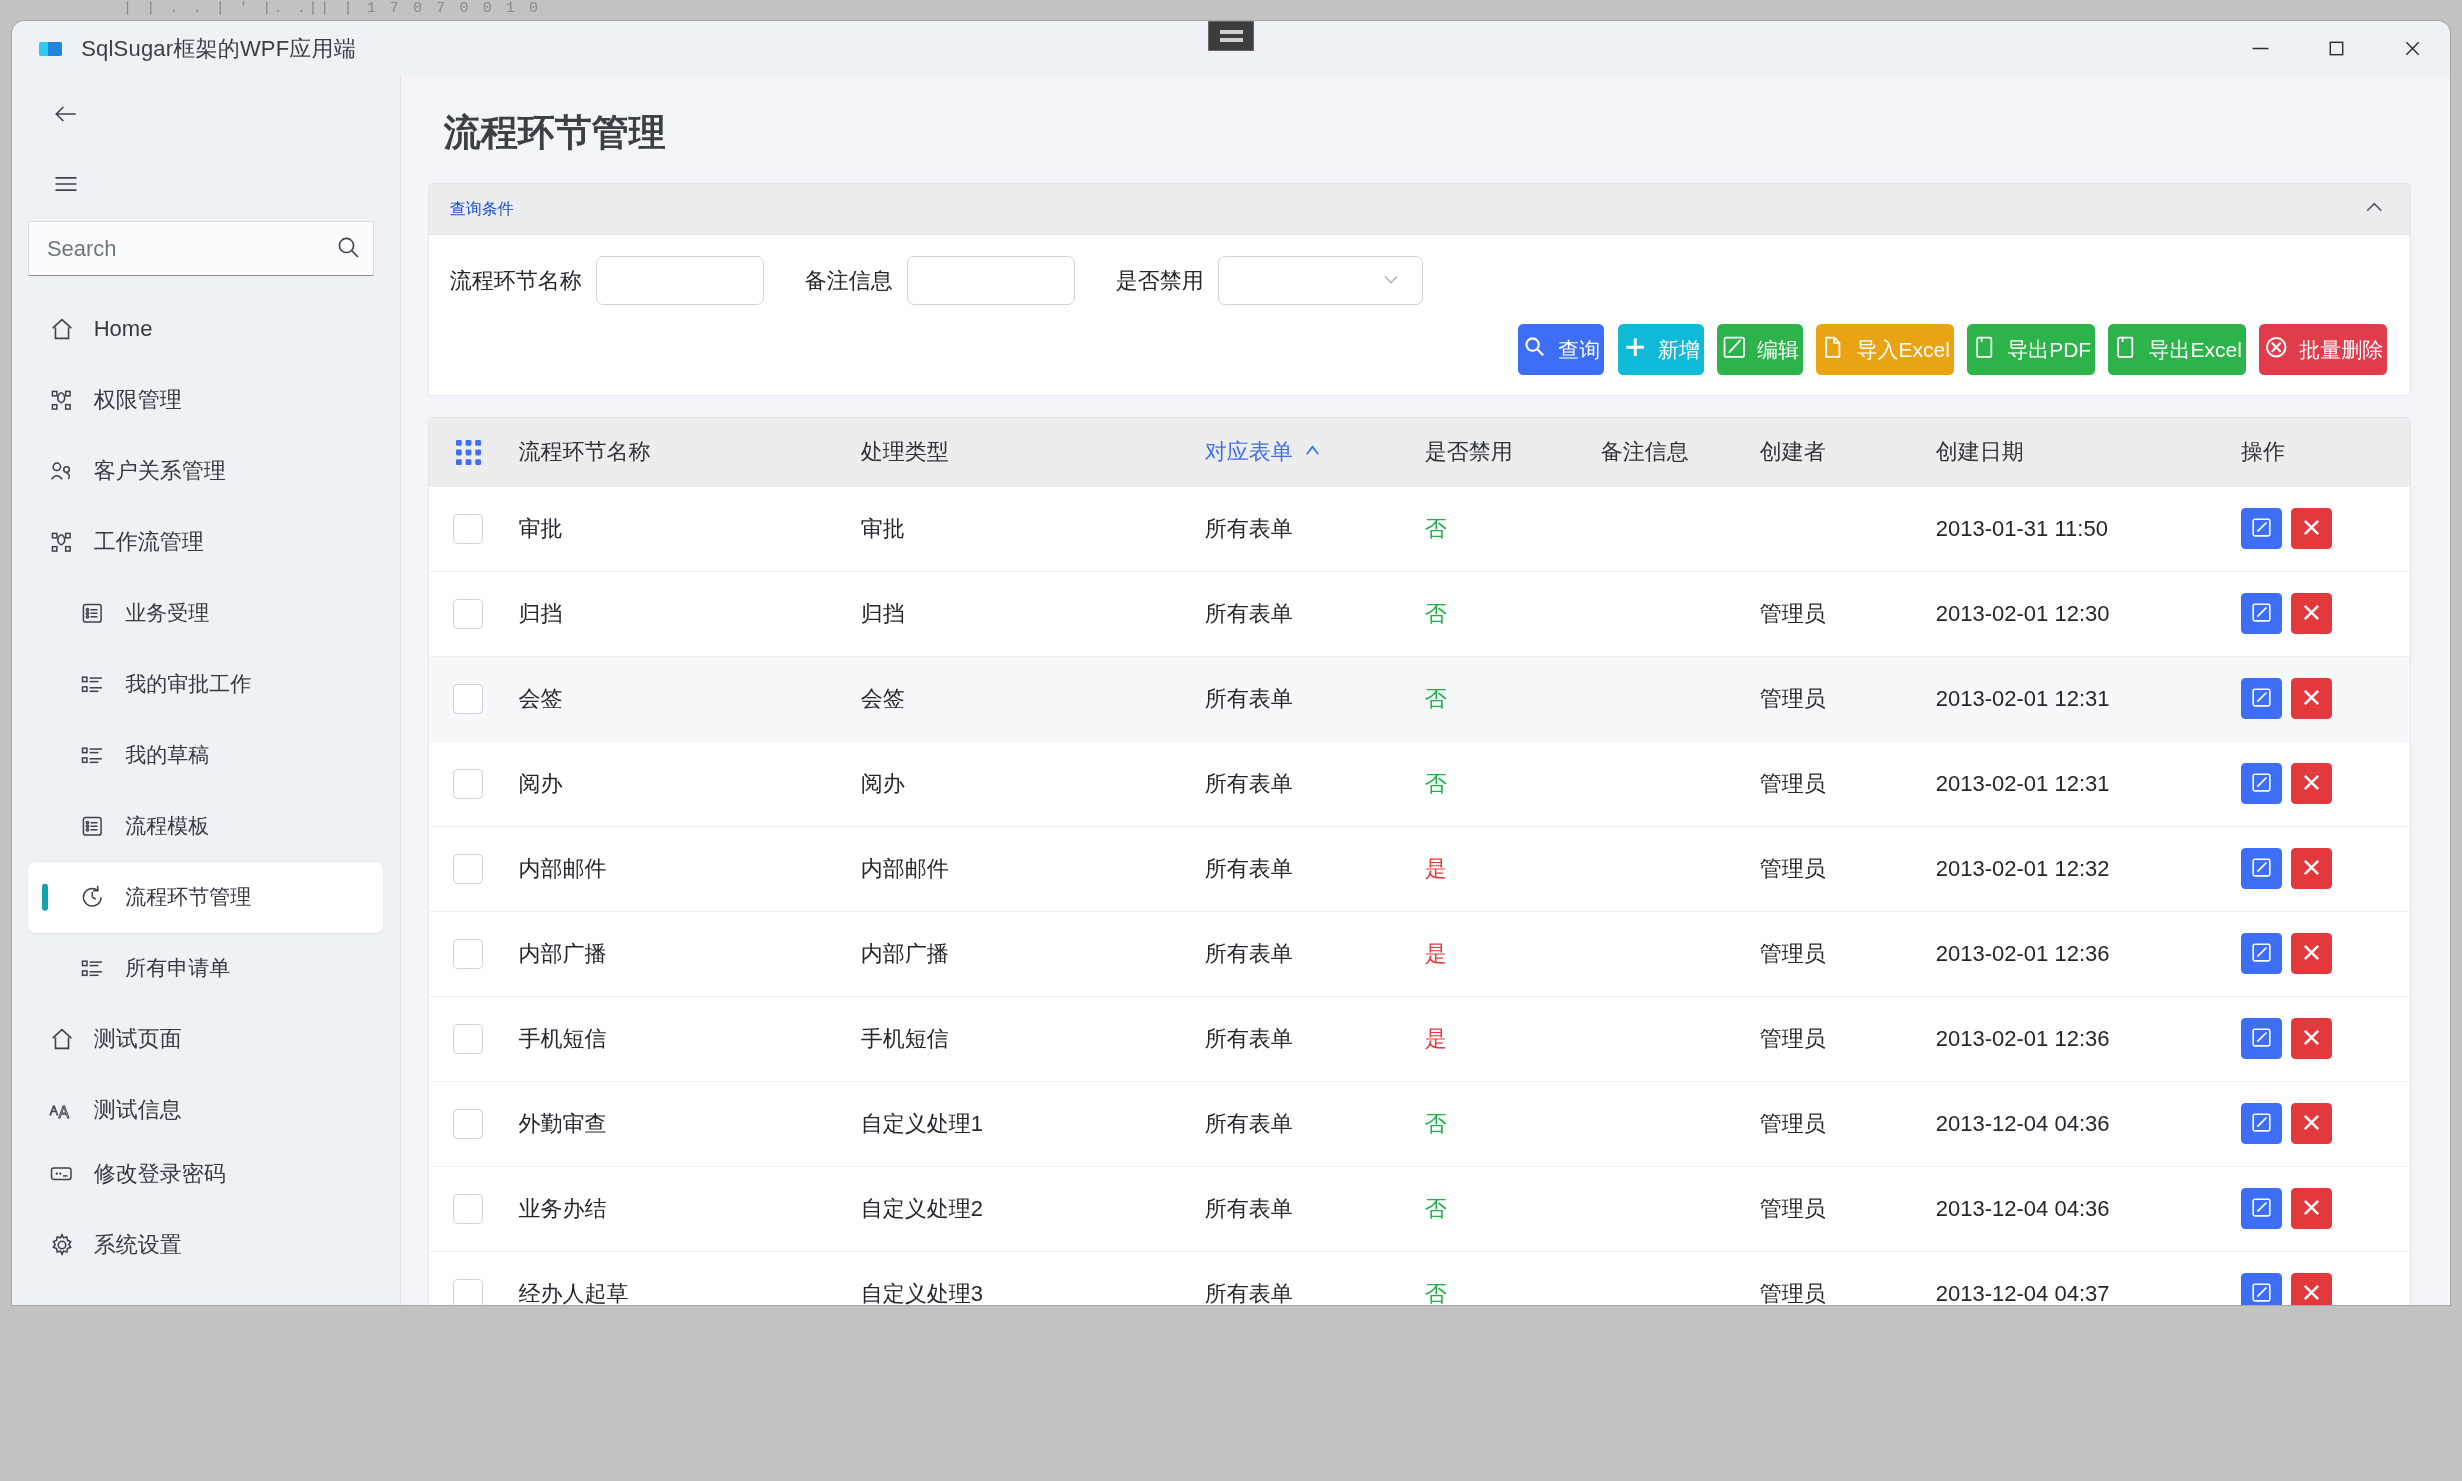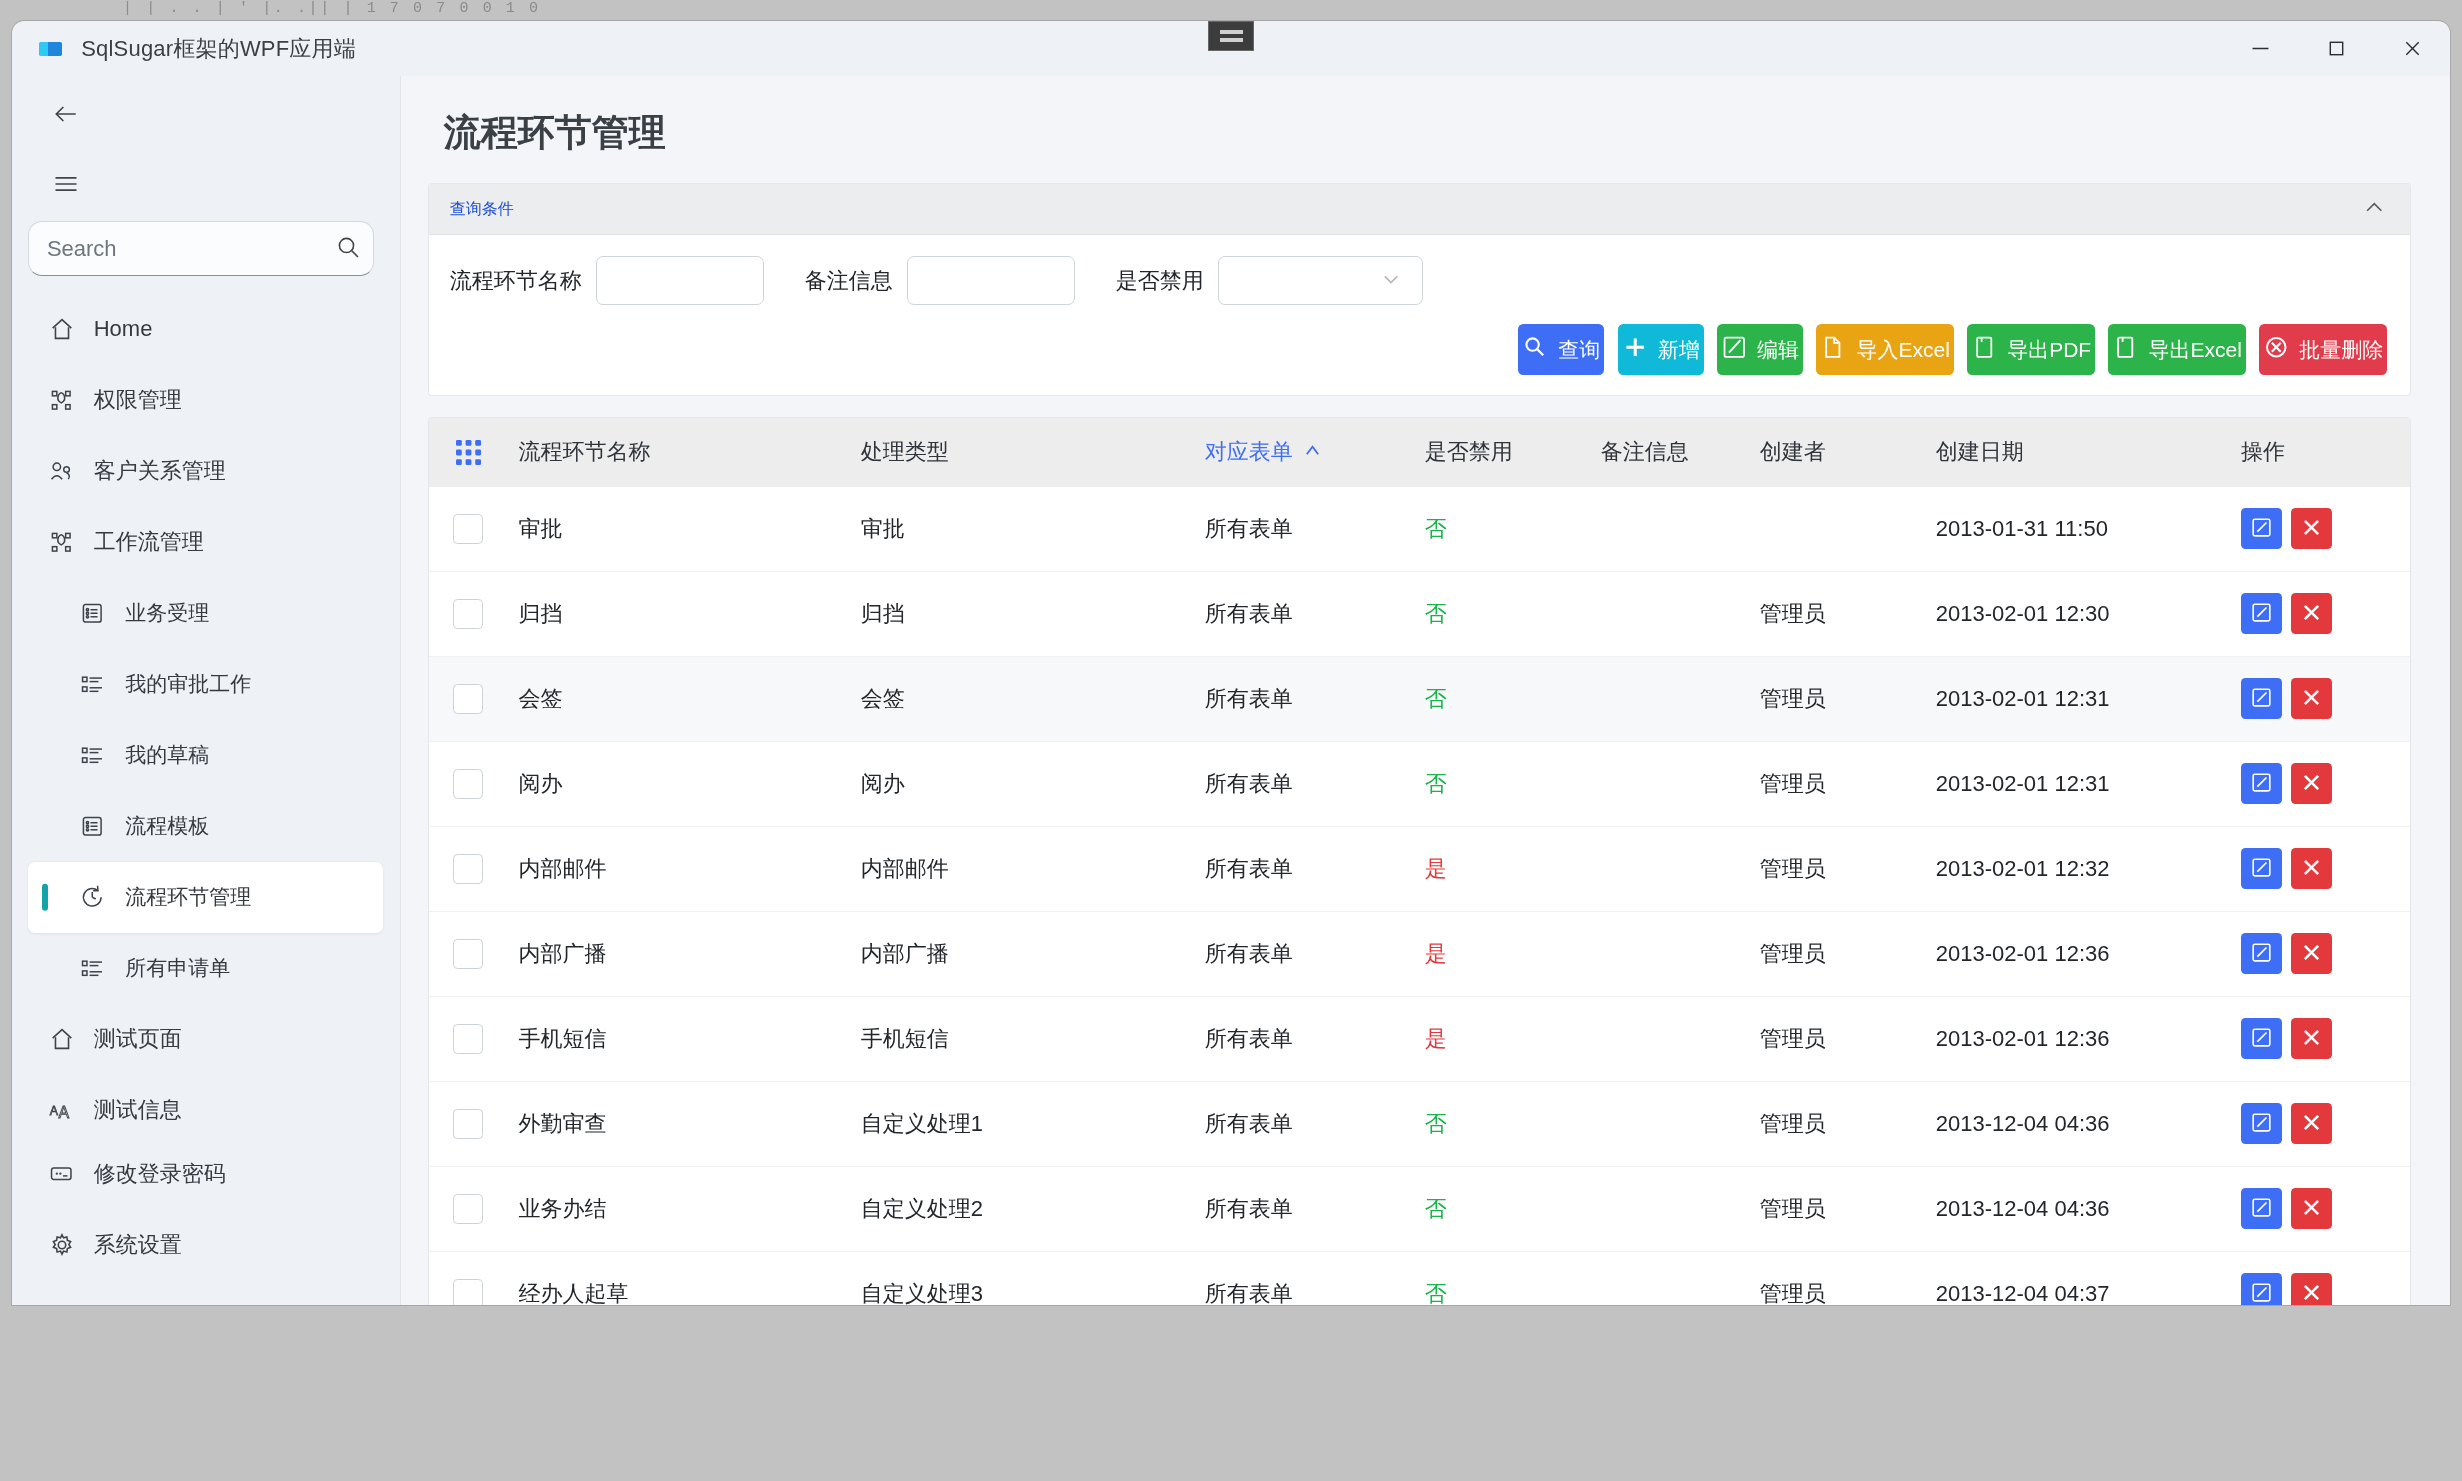--- a/index.html
+++ b/index.html
@@ -90,21 +90,21 @@
   #back-row { height: 76px; }
   .icon-btn-plain {
     width: 48px; height: 48px; display: flex; align-items: center; justify-content: center;
     border-radius: 5.3px;
   }
 
   #search-wrap { padding: 5.3px 26.5px 10.6px 16px; }
   #search-box {
     height: 55px; background: #fbfcfd;
     border: 0.9px solid #d3d9e0; border-bottom-color: #8a8f96;
-    border-radius: 14px;
+    border-radius: 1px;
     display: flex; align-items: center;
     padding: 0 16px 0 17.6px;
   }
   #search-input {
     flex: 1 1 auto; border: 0; outline: 0; background: transparent;
     font-size: 22px; color: #444b53;
     font-family: inherit;
   }
   #search-input::placeholder { color: #6e757d; }
 

